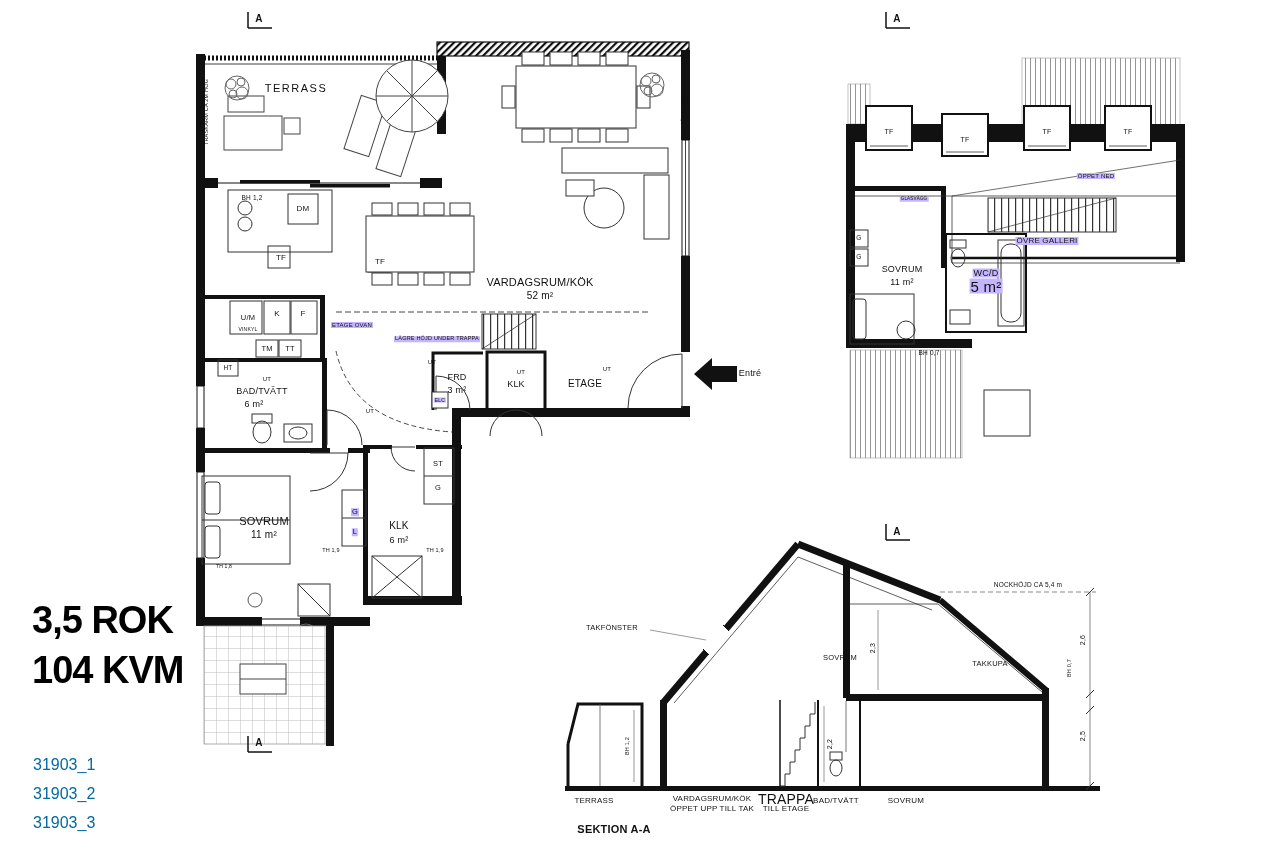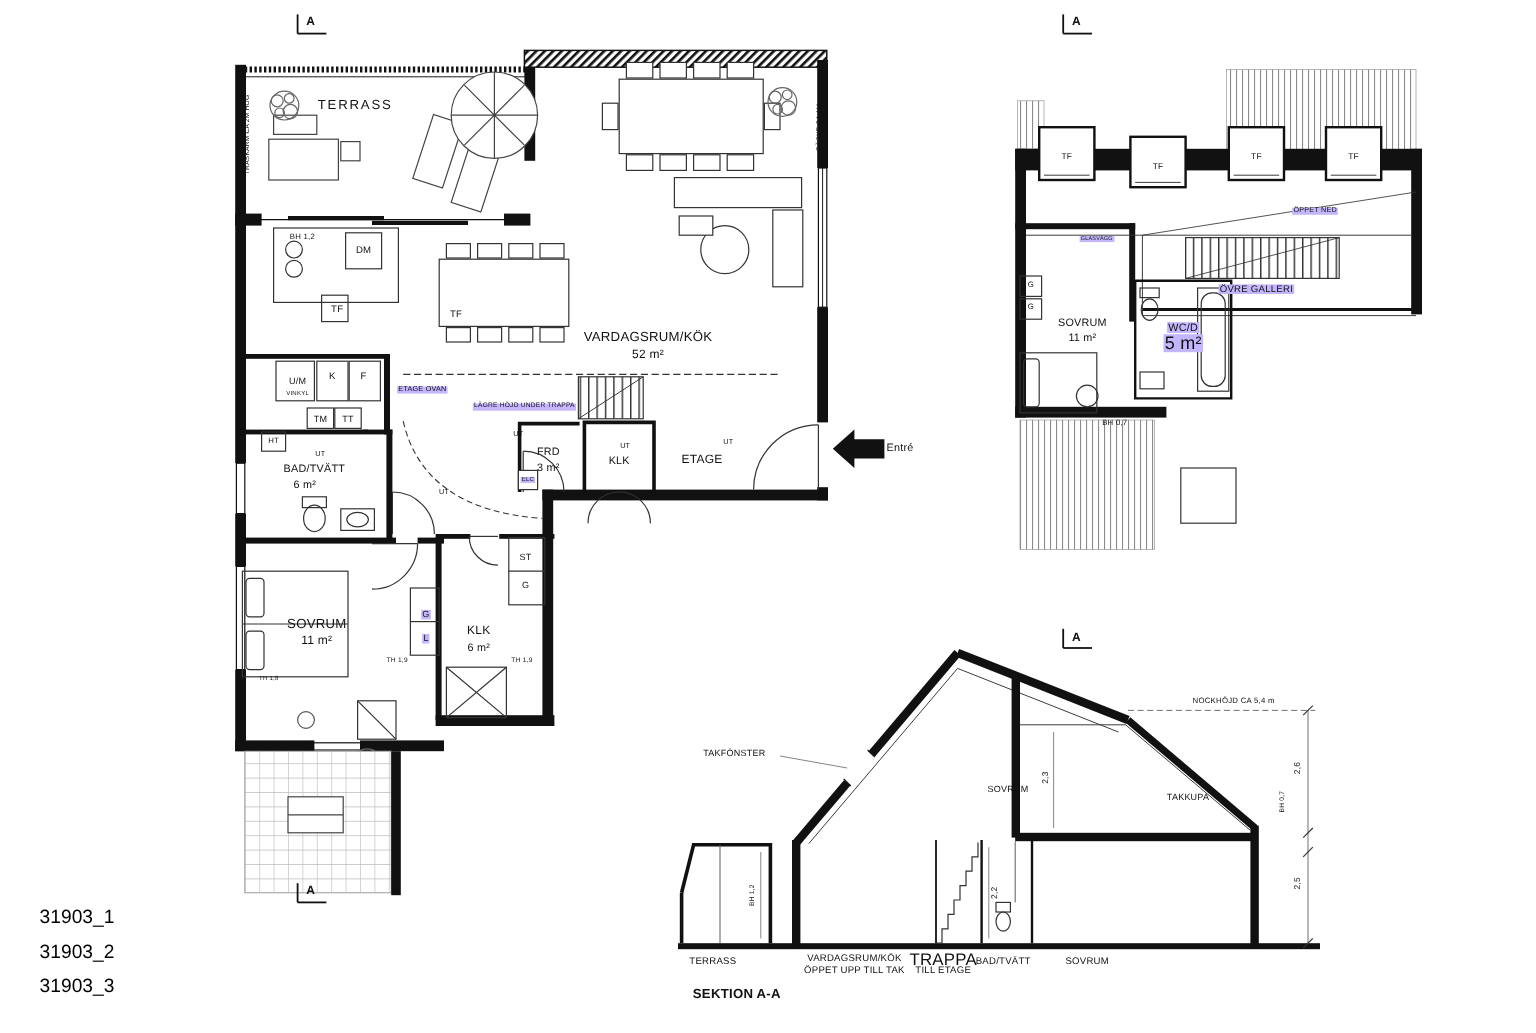--- a/index.html
+++ b/index.html
@@ -5,21 +5,21 @@
   html,body{margin:0;padding:0}
   body{width:1280px;height:861px;background:#fff;position:relative;overflow:hidden;
        font-family:"Liberation Sans",sans-serif;color:#111}
   .sheet{position:absolute;inset:0}
   svg{position:absolute;left:0;top:0}
   .lbl{position:absolute;transform:translate(-50%,-50%);white-space:nowrap;line-height:1;color:#111;letter-spacing:.2px}
   .rot{transform:translate(-50%,-50%) rotate(-90deg)}
   .bg{background:#c4b5fd;padding:0 1px}
   .b{font-weight:bold}
   .big{position:absolute;left:32px;font-weight:bold;font-size:38px;letter-spacing:-1px;color:#000;line-height:1}
-  .ref{position:absolute;left:33px;font-size:16px;color:#000000;line-height:1}
+  .ref{position:absolute;left:33px;font-size:16px;color:#0369a1;line-height:1}
 </style>
 </head>
 <body>
 
 <div class="sheet">
 
 <svg width="1280" height="861" viewBox="0 0 1280 861">
   <defs>
     <pattern id="diag" width="5" height="5" patternUnits="userSpaceOnUse" patternTransform="rotate(45)">
       <rect width="5" height="5" fill="#fff"></rect>
@@ -380,17 +380,19 @@
 <div class="lbl rot" style="left:628px;top:746px;font-size:5.5px">BH 1,2</div>
 <div class="lbl" style="left:594px;top:801px;font-size:8px">TERRASS</div>
 <div class="lbl" style="left:712px;top:799px;font-size:8px">VARDAGSRUM/KÖK</div>
 <div class="lbl" style="left:712px;top:809px;font-size:8px">ÖPPET UPP TILL TAK</div>
 <div class="lbl" style="left:786px;top:799px;font-size:14px">TRAPPA</div>
 <div class="lbl" style="left:786px;top:809px;font-size:8px">TILL ETAGE</div>
 <div class="lbl" style="left:836px;top:801px;font-size:8px">BAD/TVÄTT</div>
 <div class="lbl" style="left:906px;top:801px;font-size:8px">SOVRUM</div>
 <div class="lbl b" style="left:614px;top:829px;font-size:11px">SEKTION A-A</div>
 
+<div class="big" style="top:601px">3,5 ROK</div>
+<div class="big" style="top:651px">104 KVM</div>
 <div class="ref" style="top:757px">31903_1</div>
 <div class="ref" style="top:786px">31903_2</div>
 <div class="ref" style="top:815px">31903_3</div>
 
 </div>
 
 </body></html>

